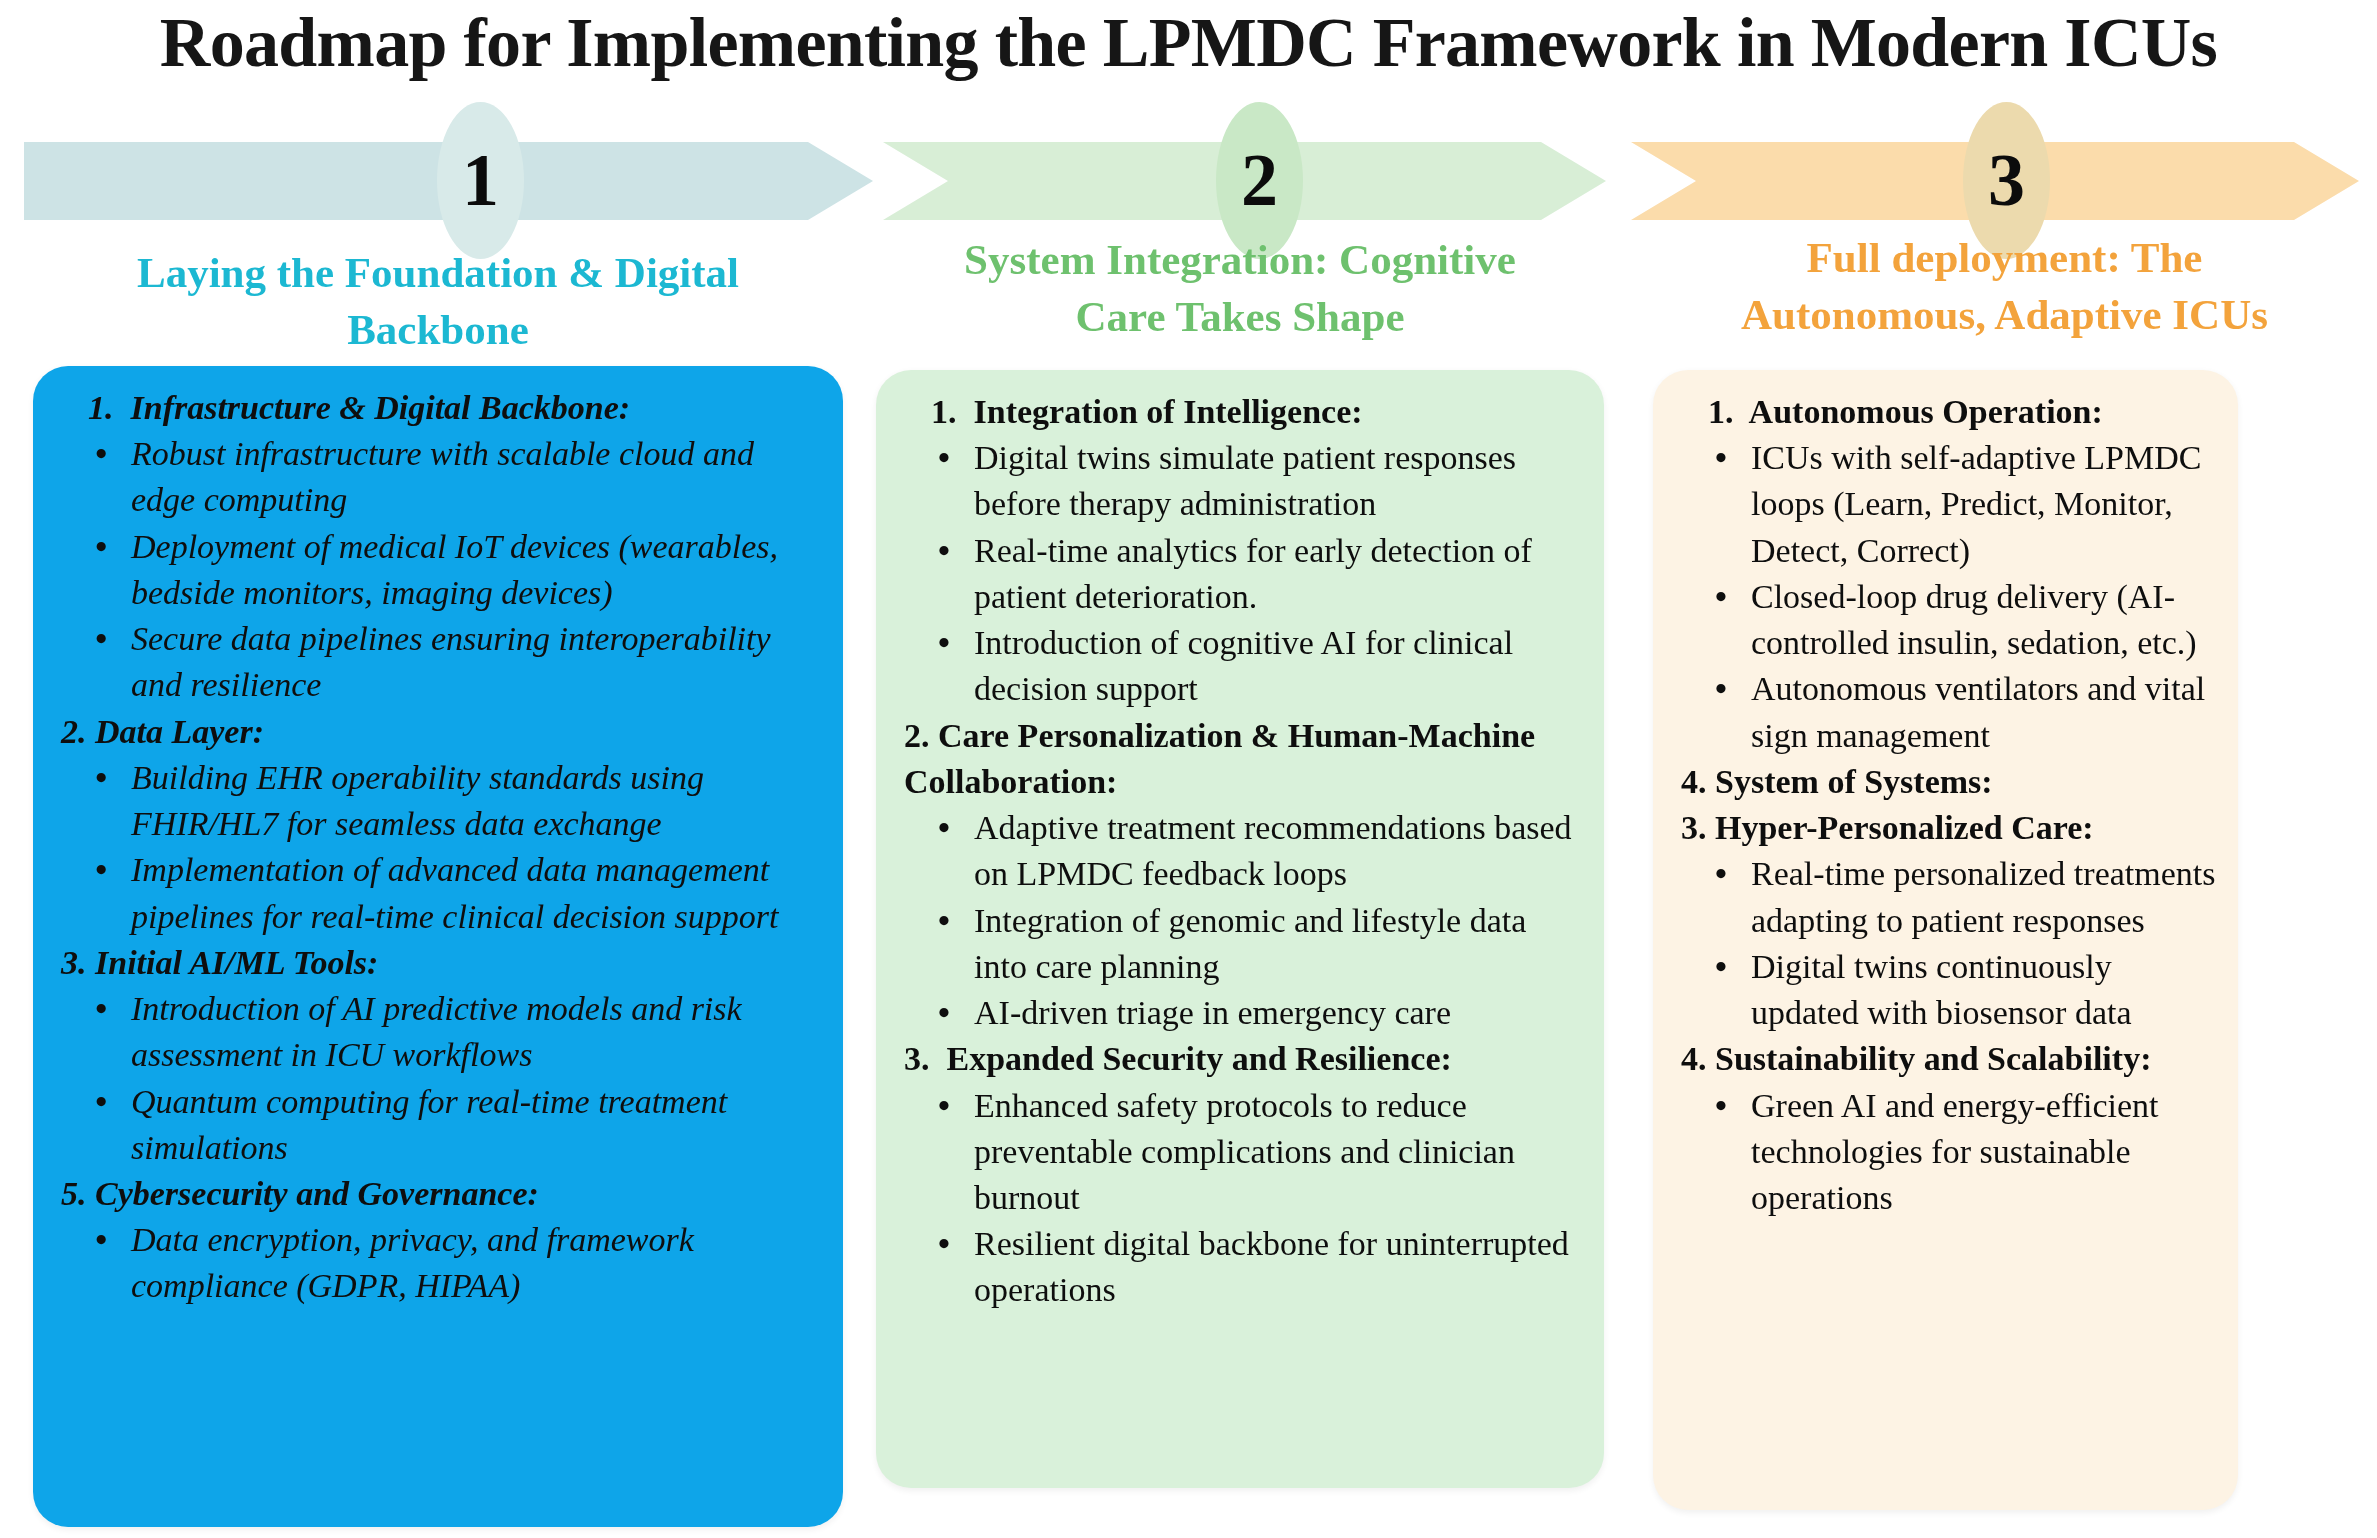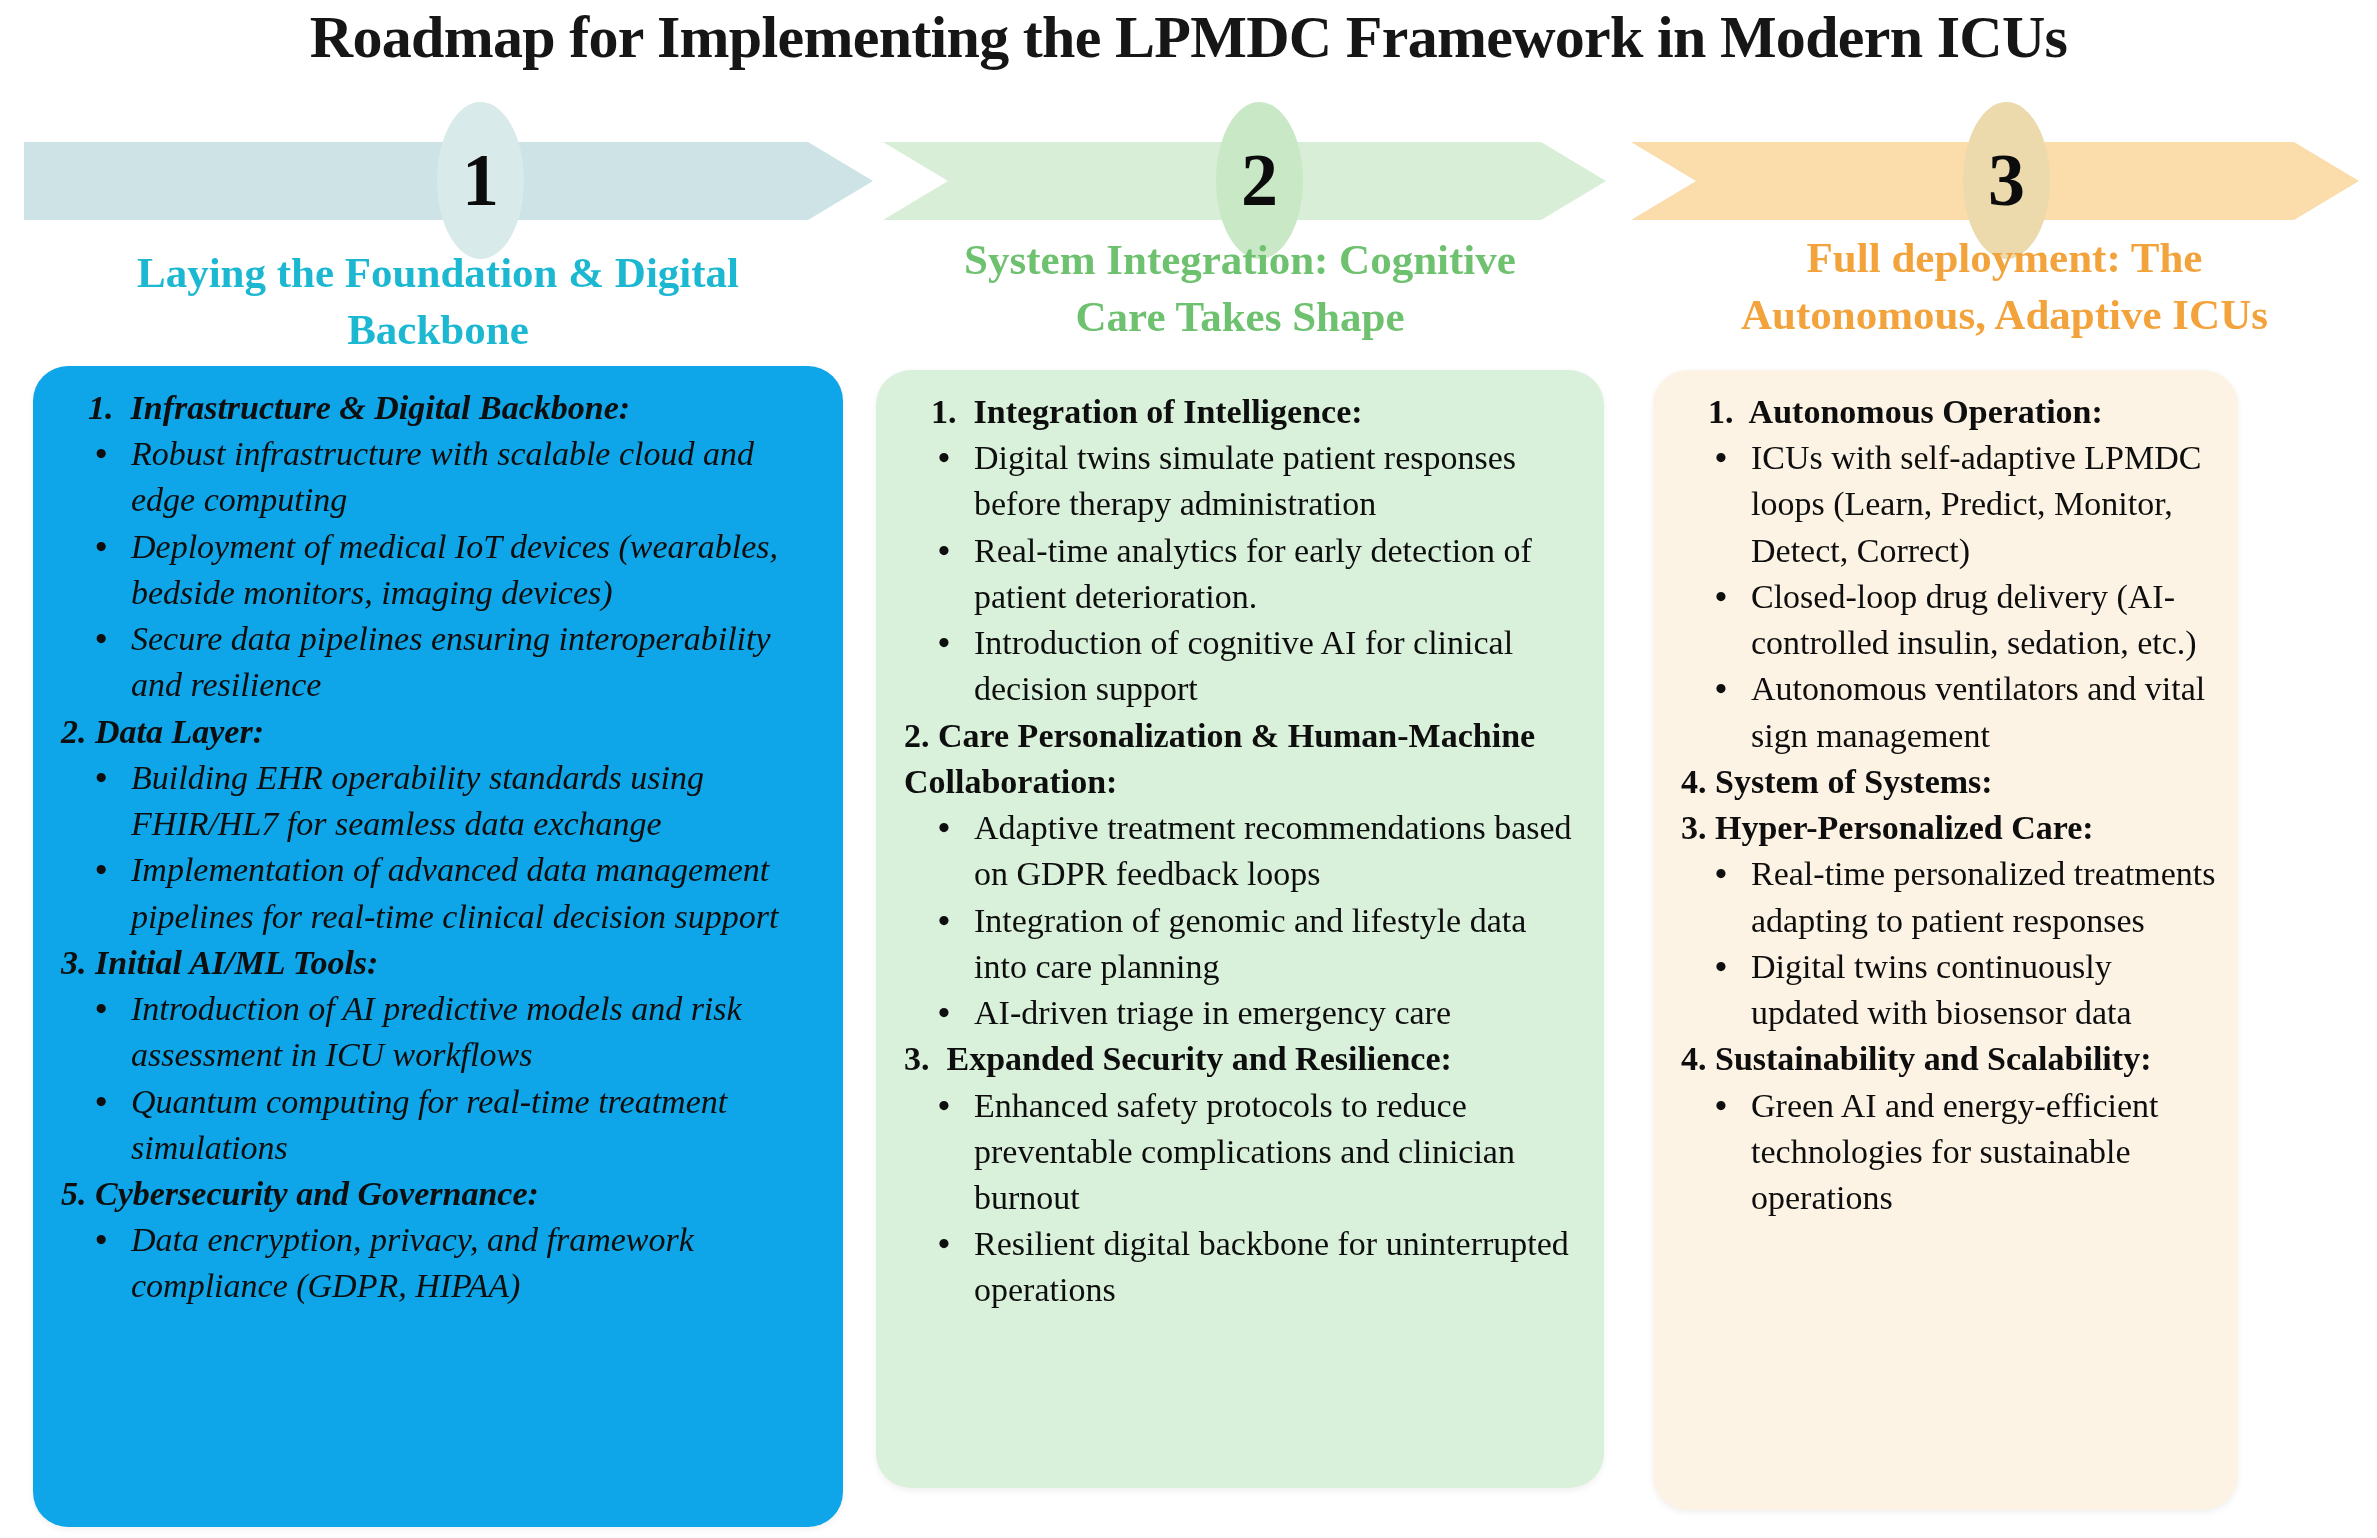--- a/index.html
+++ b/index.html
@@ -3,21 +3,21 @@
 <meta charset="utf-8">
 <style>
   html,body { margin:0; padding:0; }
   body {
     width:2377px; height:1539px; position:relative; overflow:hidden;
     background:#ffffff; color:#111;
     font-family:"Liberation Serif", serif;
   }
   .title {
     position:absolute; top:3px; left:0; width:100%;
-    text-align:center; font-size:60px; font-weight:700; color:#161616;
+    text-align:center; font-size:70px; font-weight:700; color:#161616;
     letter-spacing:-0.7px; line-height:1.15;
   }
   
   .arrow { position:absolute; top:142px; height:78px; }
   .arrow.a0 { left:24px;  width:849px; background:#cde3e5;
     clip-path: polygon(0 0, calc(100% - 65px) 0, 100% 50%, calc(100% - 65px) 100%, 0 100%); }
   .arrow.a1 { left:883px; width:723px; background:#d8eed6;
     clip-path: polygon(0 0, calc(100% - 65px) 0, 100% 50%, calc(100% - 65px) 100%, 0 100%, 65px 50%); }
   .arrow.a2 { left:1631px; width:728px; background:#fbdcab;
     clip-path: polygon(0 0, calc(100% - 65px) 0, 100% 50%, calc(100% - 65px) 100%, 0 100%, 65px 50%); }
@@ -105,21 +105,21 @@
   </div>
 <div class="box x1">
     <div class="item-label first">1.  Integration of Intelligence:</div>
     <ul class="bullets">
       <li>Digital twins simulate patient responses before therapy administration</li>
       <li>Real-time analytics for early detection of patient deterioration.</li>
       <li>Introduction of cognitive AI for clinical decision support</li>
     </ul>
     <div class="item-label">2. Care Personalization &amp; Human-Machine Collaboration:</div>
     <ul class="bullets">
-      <li>Adaptive treatment recommendations based on GDPR feedback loops</li>
+      <li>Adaptive treatment recommendations based on LPMDC feedback loops</li>
       <li>Integration of genomic and lifestyle data into care planning</li>
       <li>AI-driven triage in emergency care</li>
     </ul>
     <div class="item-label">3.  Expanded Security and Resilience:</div>
     <ul class="bullets">
       <li>Enhanced safety protocols to reduce preventable complications and clinician burnout</li>
       <li>Resilient digital backbone for uninterrupted operations</li>
     </ul>
   </div>
 <div class="box x2">

